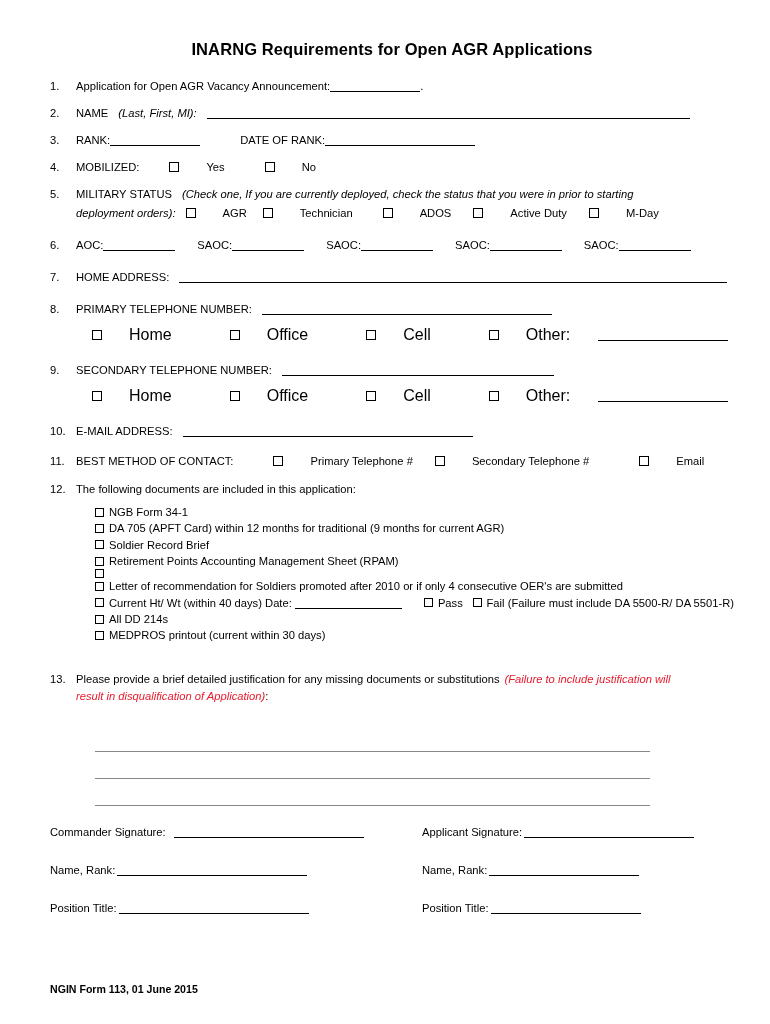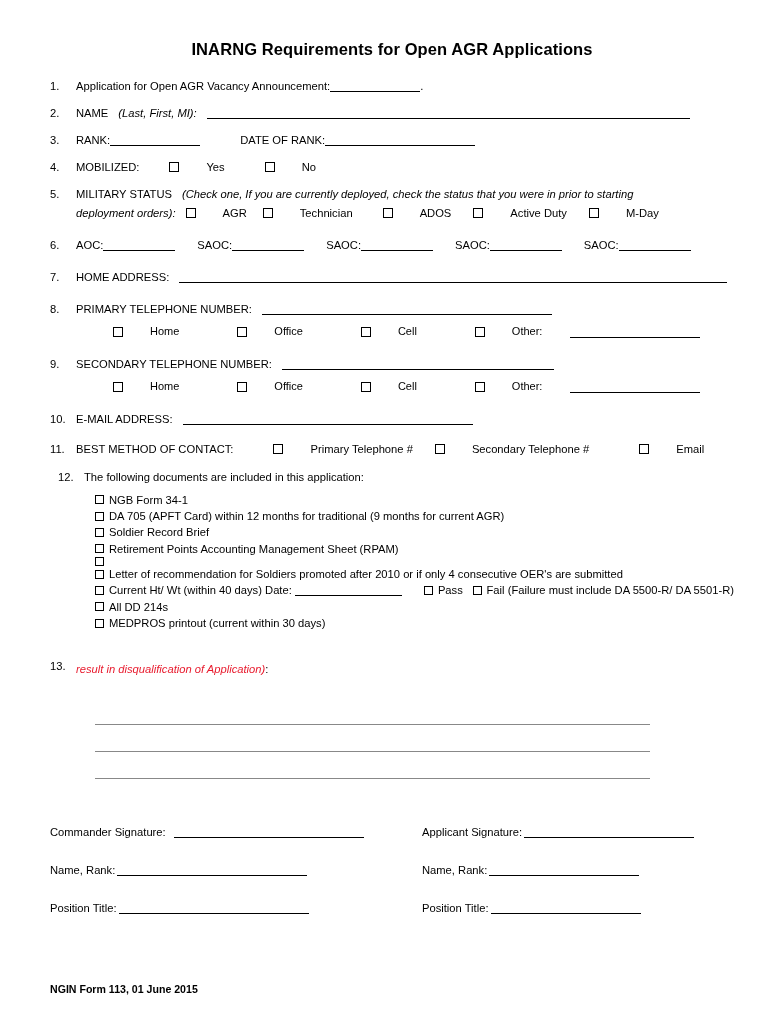--- a/index.html
+++ b/index.html
@@ -111,22 +111,22 @@
   .gap-10 { width: 10px; }
   .gap-16 { width: 16px; }
   .gap-22 { width: 22px; }
   .gap-30 { width: 30px; }
   .gap-40 { width: 40px; }
   .gap-50 { width: 50px; }
 
   .phone-opts {
     display: flex;
     align-items: center;
-    margin: 9px 0 0 63px;
-    font-size: 11px;
+    margin: 9px 0 0 42px;
+    font-size: 16px;
   }
   .phone-opts .opt { margin-right: 0; }
   .sp1 { width: 58px; }
   .sp2 { width: 58px; }
   .sp3 { width: 58px; }
 
   .doclist {
     margin: 8px 0 0 45px;
     font-size: 11.2px;
     line-height: 1.46;
@@ -412,21 +412,21 @@
           <span class="gap-50"></span>
           <span class="opt">
             <span class="cb"></span>
             <span>Email</span>
           </span>
         </span>
       </div>
     </div>
 
     <div class="row" style="margin-top:14px; display:block;">
-      <div style="display:flex;margin-left:8px;">
+      <div style="display:flex;">
         <div class="num">12.</div>
         <div class="body-col">
           <span class="lbl">The following documents are included in this application:</span>
         </div>
       </div>
       <div class="doclist">
         <div class="doc-item">
           <span class="cb cb-sm"></span>
           <span>NGB Form 34-1</span>
         </div>
@@ -468,20 +468,25 @@
           <span class="cb cb-sm"></span>
           <span>MEDPROS printout (current within 30 days)</span>
         </div>
       </div>
     </div>
 
     <div class="row" style="margin-top:28px; display:block;">
       <div style="display:flex;">
         <div class="num">13.</div>
         <div class="body-col">
+          <div class="inline">
+            <span class="lbl">Please provide a brief detailed justification for any missing documents or substitutions</span>
+            <span style="width:5px;"></span>
+            <span class="red">(Failure to  include  justification will</span>
+          </div>
           <div class="inline" style="margin-top:3px;">
             <span class="red">result in disqualification of Application)</span>
             <span>:</span>
           </div>
         </div>
       </div>
       <div class="just-lines">
         <div class="just-line"></div>
         <div class="just-line"></div>
         <div class="just-line"></div>

